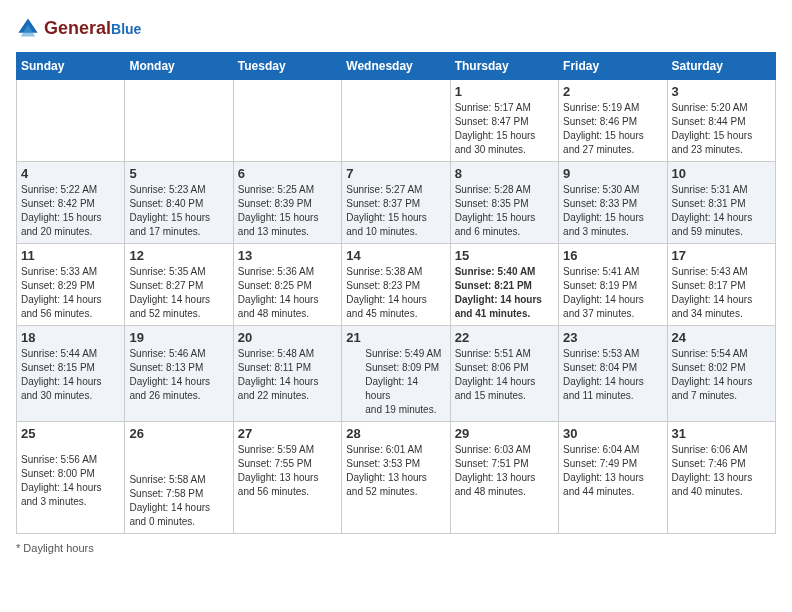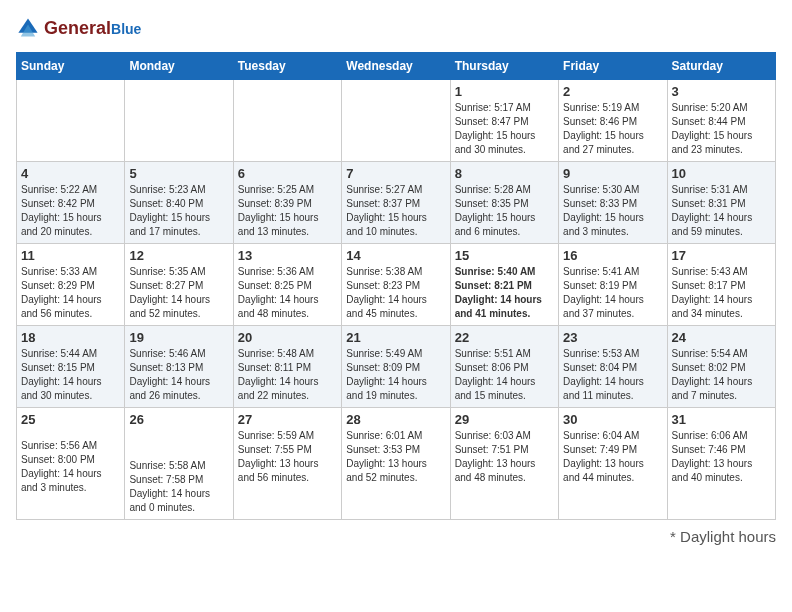--- a/index.html
+++ b/index.html
@@ -81,23 +81,23 @@
       line-height: 1.4;
     }
     .empty-cell {
       background: #f9f9f9;
     }
     tr:nth-child(odd) td { background: #fff; }
     tr:nth-child(even) td { background: #f0f4f8; }
     .calendar-table thead tr th { background: #1a6ab8; }
     .footer-note {
       margin-top: 8px;
-      font-size: 15px;
+      font-size: 11px;
       color: #555;
-      text-align: right;
+      text-align: left;
     }
   </style>
 </head>
 <body>
 
 <div class="header-area">
   <div class="logo">
     <svg class="logo-icon" viewBox="0 0 40 40" xmlns="http://www.w3.org/2000/svg">
       <polygon points="20,4 36,28 4,28" fill="#1a6ab8"></polygon>
       <polygon points="20,14 32,34 8,34" fill="#4a9fd4" opacity="0.6"></polygon>
@@ -269,21 +269,21 @@
         </td>
         <td>
           <div class="day-number">20</div>
           <div class="day-info" style="white-space: pre-line;">Sunrise: 5:48 AM
 Sunset: 8:11 PM
 Daylight: 14 hours
 and 22 minutes.</div>
         </td>
         <td>
           <div class="day-number">21</div>
-          <div class="day-info" style="white-space: pre-line;">Sunrise: 5:49 AM
+          <div class="day-info" style="white-space: pre-line; margin-left: 19px;">Sunrise: 5:49 AM
 Sunset: 8:09 PM
 Daylight: 14 hours
 and 19 minutes.</div>
         </td>
         <td>
           <div class="day-number">22</div>
           <div class="day-info" style="white-space: pre-line;">Sunrise: 5:51 AM
 Sunset: 8:06 PM
 Daylight: 14 hours
 and 15 minutes.</div>

